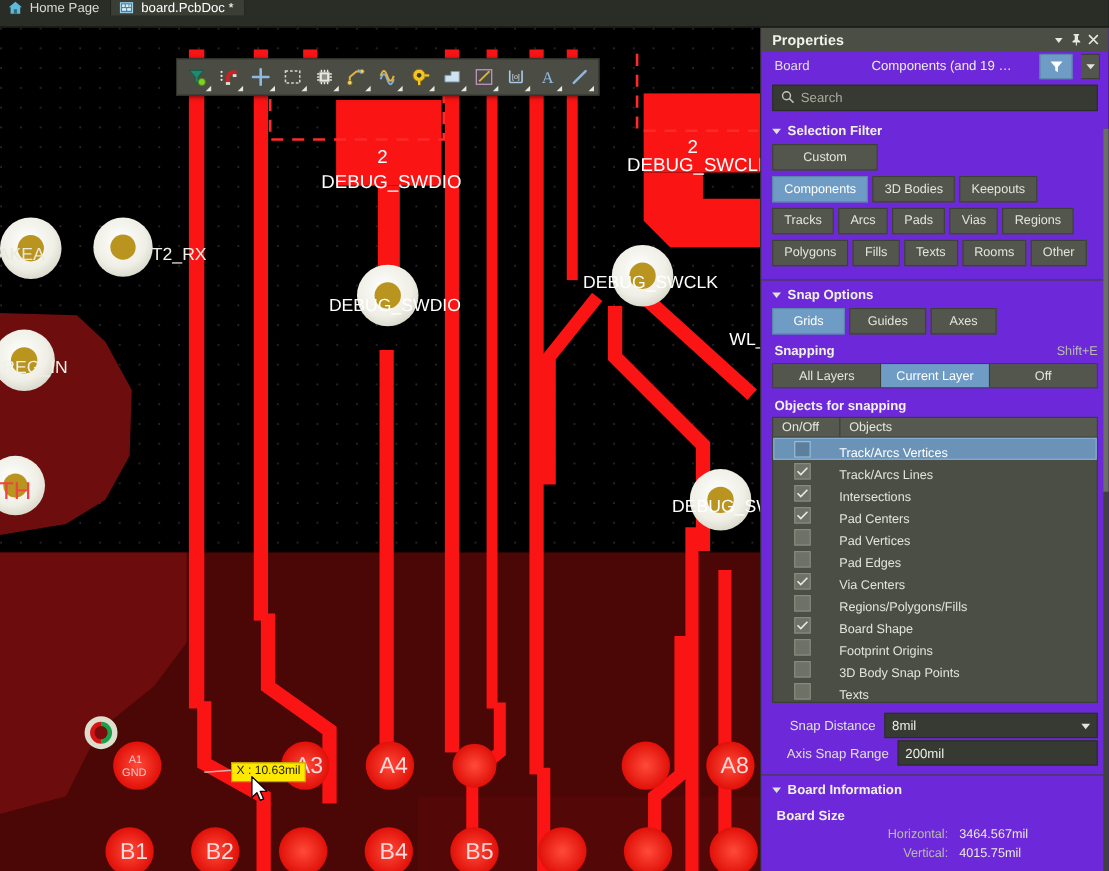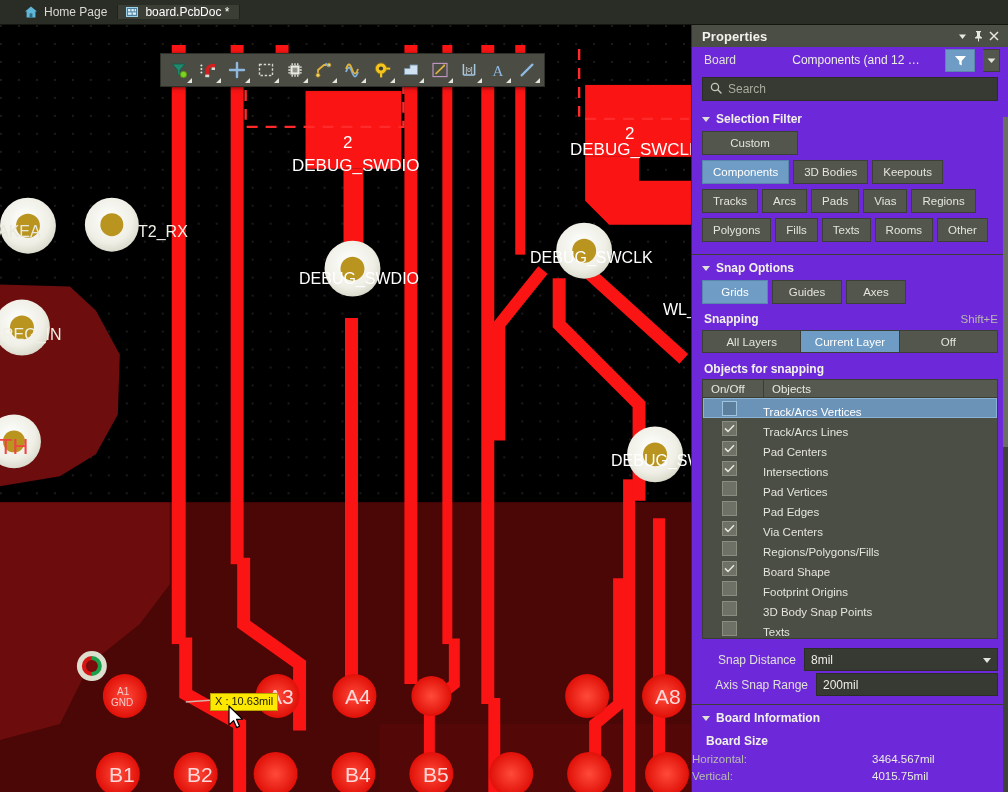--- a/index.html
+++ b/index.html
@@ -27,22 +27,22 @@
     flex-direction: column;
   }
 
   
   #tabstrip {
     height: 24px;
     min-height: 24px;
     background: #2a2c26;
     border-bottom: 1px solid #14150f;
     display: flex;
-    align-items: center;
-    padding-left: 17px;
+    align-items: flex-start;
+    padding-left: 0;
     position: relative;
     z-index: 40;
   }
   .doctab {
     display: flex;
     align-items: center;
     gap: 6px;
     padding: 0 10px 0 7px;
     font-size: 12px;
     color: #d9dbd2;
@@ -406,20 +406,21 @@
     padding: 4px 10px 3px 14px;
   }
   .binfo-row {
     display: flex;
     font-size: 11.5px;
     line-height: 17px;
     padding-right: 10px;
   }
   .binfo-row .k {
     width: 170px;
+    text-align: right;
     color: #b9bcaf;
     padding-right: 10px;
   }
   .binfo-row .v { color: #e9ebe2; }
 
   
   #props-scroll {
     position: absolute;
     right: 0; top: 92px; bottom: 0;
     width: 5px;
@@ -747,21 +748,21 @@
           <svg width="10" height="10" viewBox="0 0 10 10">
             <path d="M1 1 L9 9 M9 1 L1 9" stroke="#e7e9e0" stroke-width="1.5"></path>
           </svg>
         </div>
       </div>
 
       <div id="props-body">
 
         <div class="objrow">
           <div class="lbl">Board</div>
-          <div class="val">Components (and 12 more)</div>
+          <div class="val">Components (and 19 more)</div>
           <div class="filter-btn">
             <svg width="13" height="13" viewBox="0 0 13 13">
               <path d="M1 2 L12 2 L7.7 7 L7.7 11.6 L5.3 10.2 L5.3 7 Z" fill="#ffffff"></path>
             </svg>
           </div>
           <div class="filter-caret">
             <svg width="9" height="7" viewBox="0 0 9 7">
                 <path d="M0.6 1.4 L8.4 1.4 L4.5 6 Z" fill="#e3e5dc"></path>
               </svg>
           </div>
@@ -859,31 +860,31 @@
             <div class="cellnm">Track/Arcs Lines</div>
           </div>
           <div class="grow">
             <div class="cellck">
                 <span class="ck">
                   <svg width="11" height="9" viewBox="0 0 11 9">
                     <path d="M1 4.4 L4 7.4 L10 1.2" stroke="#e7e9e0" stroke-width="1.5" fill="none"></path>
                   </svg>
                 </span>
               </div>
-            <div class="cellnm">Pad Centers</div>
+            <div class="cellnm">Intersections</div>
           </div>
           <div class="grow">
             <div class="cellck">
                 <span class="ck">
                   <svg width="11" height="9" viewBox="0 0 11 9">
                     <path d="M1 4.4 L4 7.4 L10 1.2" stroke="#e7e9e0" stroke-width="1.5" fill="none"></path>
                   </svg>
                 </span>
               </div>
-            <div class="cellnm">Intersections</div>
+            <div class="cellnm">Pad Centers</div>
           </div>
           <div class="grow">
             <div class="cellck">
                 <span class="ck"></span>
               </div>
             <div class="cellnm">Pad Vertices</div>
           </div>
           <div class="grow">
             <div class="cellck">
                 <span class="ck"></span>

